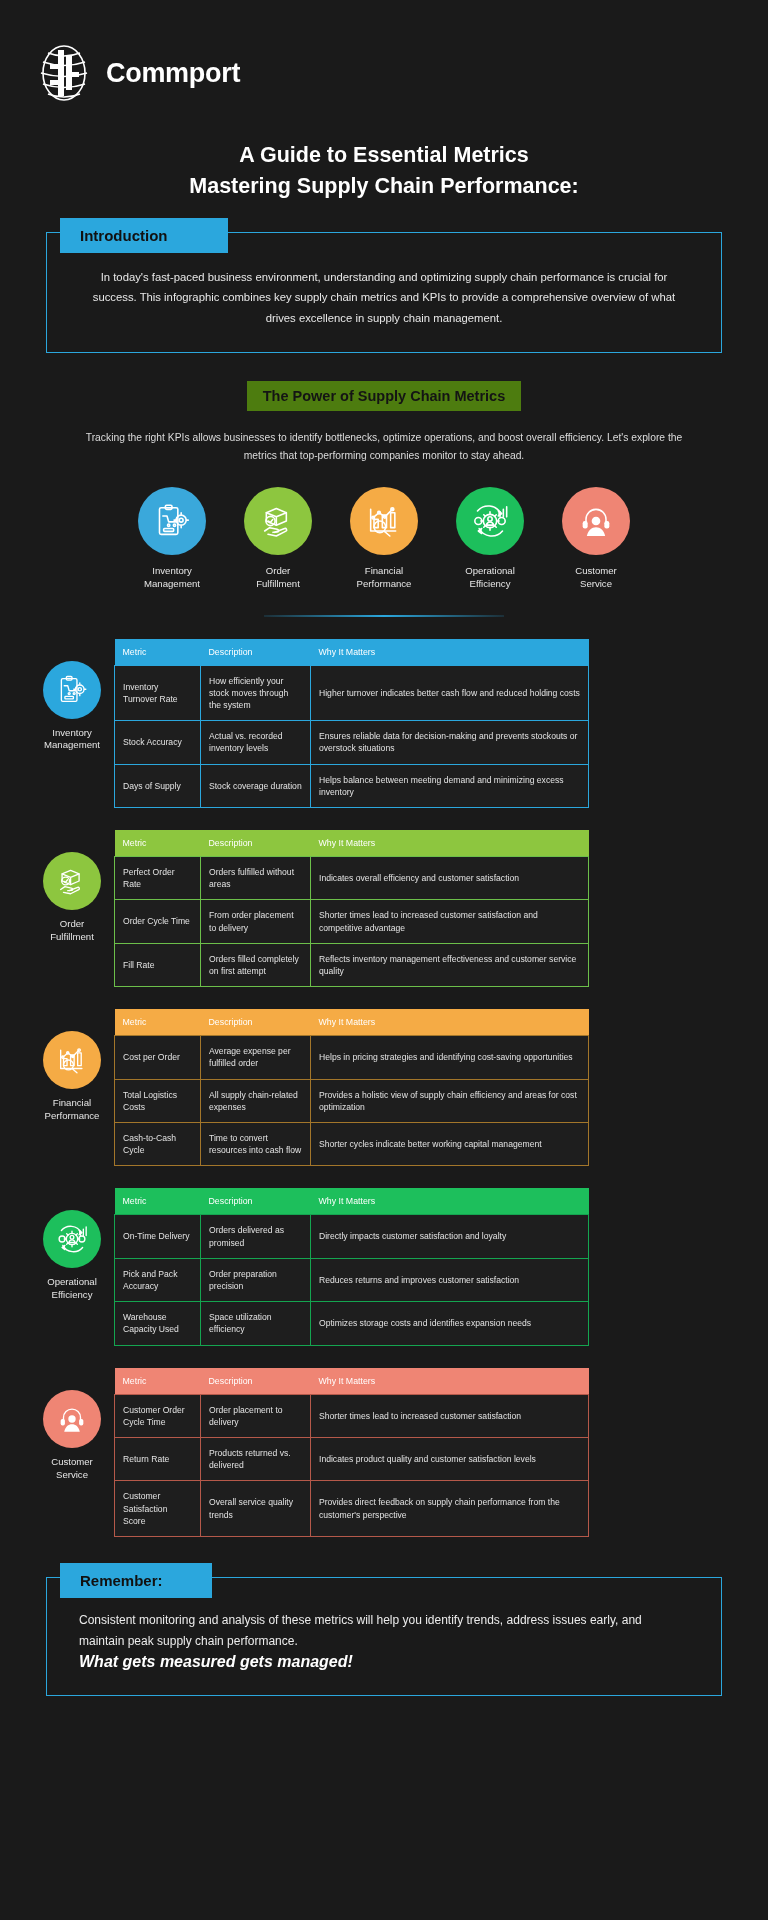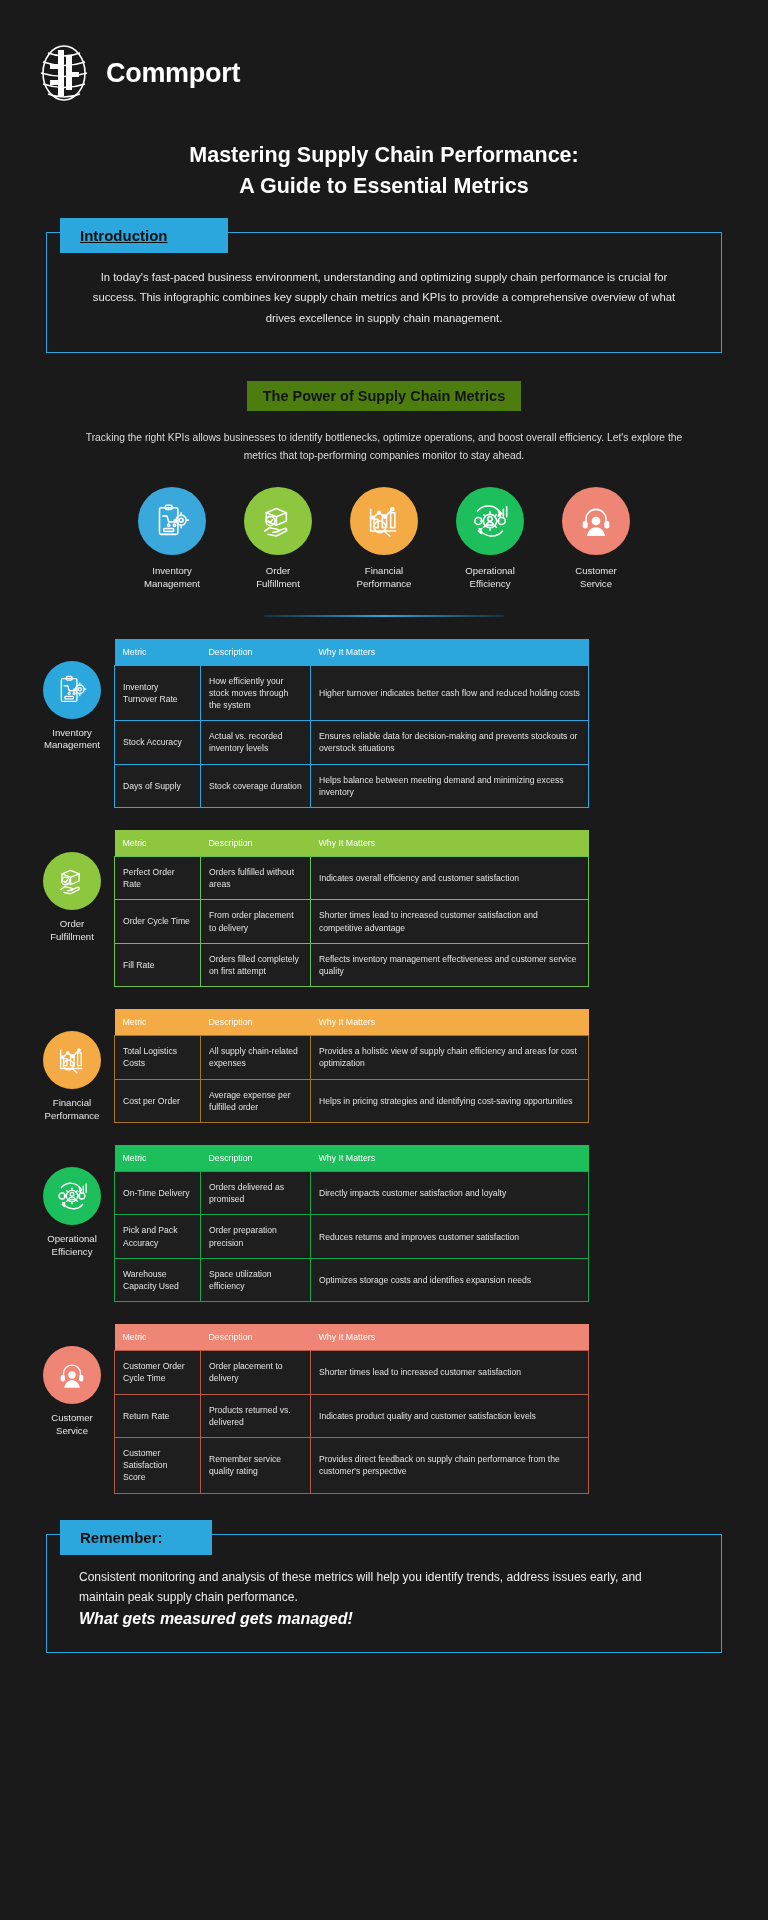--- a/index.html
+++ b/index.html
@@ -32,21 +32,20 @@
   .intro-tag {
     position: absolute;
     top: -14px; left: 14px;
     background: #2ba7dd;
     color: #111111;
     font-size: 15px;
     font-weight: bold;
     padding: 9px 26px 9px 20px;
     z-index: 3;
     min-width: 168px;
-    text-decoration: underline;
   }
   .intro-text { font-size: 11.3px; line-height: 1.78; text-align: center; color: #e8e8e8; }
 
   
   .power-head {
     display: block;
     width: fit-content;
     margin: 28px auto 0 auto;
     background: #4d7c0f;
     color: #141414;
@@ -155,22 +154,22 @@
           <rect x="14" y="22" width="8" height="5"></rect>
           <rect x="34" y="30" width="9" height="5"></rect>
           <rect x="14" y="38" width="8" height="5"></rect>
         </g>
       </svg>
     </span>
     <span class="logo-text">Commport</span>
   </div>
 
   <div class="main-title">
+    <div>A Guide to Essential Metrics</div>
     <div>Mastering Supply Chain Performance:</div>
-    <div>A Guide to Essential Metrics</div>
   </div>
 
   <div class="intro-wrap">
     <div class="intro-tag">Introduction</div>
     <div class="intro-box">
       <p class="intro-text">In today's fast-paced business environment, understanding and optimizing supply chain performance is crucial for success. This infographic combines key supply chain metrics and KPIs to provide a comprehensive overview of what drives excellence in supply chain management.</p>
     </div>
   </div>
 
   <div class="power-head">The Power of Supply Chain Metrics</div>
@@ -381,28 +380,33 @@
           </colgroup>
           <thead>
             <tr>
               <th>Metric</th>
               <th>Description</th>
               <th>Why It Matters</th>
             </tr>
           </thead>
           <tbody>
             <tr>
+              <td>Cost per Order</td>
+              <td>Average expense per fulfilled order</td>
+              <td>Helps in pricing strategies and identifying cost-saving opportunities</td>
+            </tr>
+            <tr>
               <td>Total Logistics Costs</td>
               <td>All supply chain-related expenses</td>
               <td>Provides a holistic view of supply chain efficiency and areas for cost optimization</td>
             </tr>
             <tr>
-              <td>Cost per Order</td>
-              <td>Average expense per fulfilled order</td>
-              <td>Helps in pricing strategies and identifying cost-saving opportunities</td>
+              <td>Cash-to-Cash Cycle</td>
+              <td>Time to convert resources into cash flow</td>
+              <td>Shorter cycles indicate better working capital management</td>
             </tr>
           </tbody>
         </table>
       </div>
       <div class="section">
         <div class="sec-side">
           <div class="sec-circle" style="background:#1dbf5c">
             <svg viewBox="0 0 48 48" width="34" height="34" fill="none" stroke="#fff" stroke-width="1.9" stroke-linecap="round" stroke-linejoin="round">
               <circle cx="24" cy="24" r="8"></circle>
               <circle cx="24" cy="21.5" r="2.6"></circle>
@@ -483,21 +487,21 @@
               <td>Order placement to delivery</td>
               <td>Shorter times lead to increased customer satisfaction</td>
             </tr>
             <tr>
               <td>Return Rate</td>
               <td>Products returned vs. delivered</td>
               <td>Indicates product quality and customer satisfaction levels</td>
             </tr>
             <tr>
               <td>Customer Satisfaction Score</td>
-              <td>Remember service quality rating</td>
+              <td>Overall service quality trends</td>
               <td>Provides direct feedback on supply chain performance from the customer's perspective</td>
             </tr>
           </tbody>
         </table>
       </div>
     </div>
 
   <div class="rem-wrap">
     <div class="rem-tag">Remember:</div>
     <div class="rem-box">

